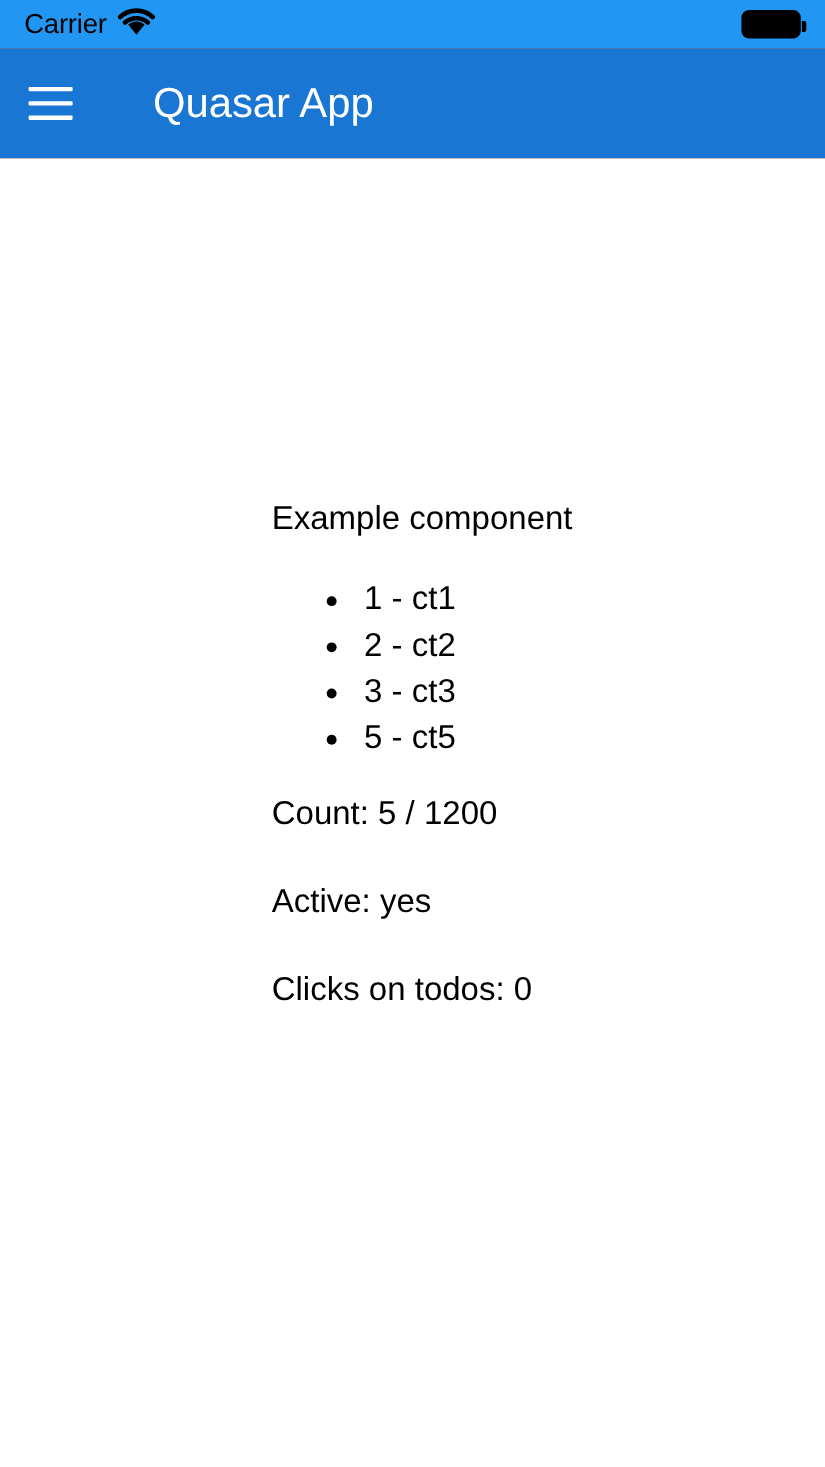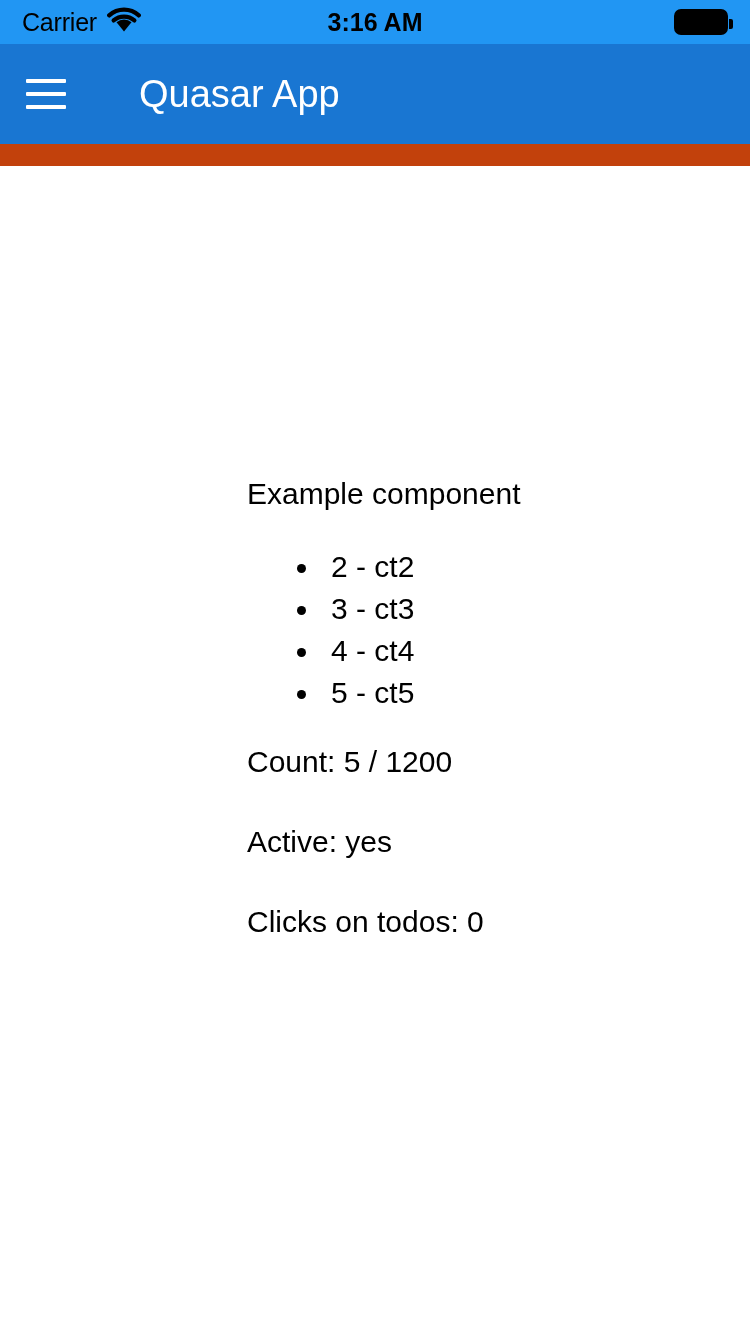--- a/index.html
+++ b/index.html
@@ -118,21 +118,20 @@
     font-size: 29px;
     font-weight: 400;
     color: #ffffff;
   }
 
   
   .page {
     flex: 1 1 auto;
     background: #ffffff;
     position: relative;
-    margin-top: 22px;
   }
   .content-wrap {
     position: absolute;
     top: 310px;
     left: 0;
     right: 0;
     padding-left: 247px;
     padding-right: 24px;
   }
   .example-title {
@@ -181,43 +180,42 @@
     <div class="status-left">
       <span class="carrier-label">Carrier</span>
       <span class="wifi-icon">
         <svg width="34" height="26" viewBox="0 0 34 26" aria-hidden="true">
           <path d="M17 24.5 L9.5 15.2 a12 12 0 0 1 15 0 Z" fill="#000"></path>
           <path d="M2.2 8.4 a22 22 0 0 1 29.6 0" stroke="#000" stroke-width="4.2" fill="none" stroke-linecap="round"></path>
           <path d="M6.6 13.4 a16 16 0 0 1 20.8 0" stroke="#000" stroke-width="4.2" fill="none" stroke-linecap="round"></path>
         </svg>
       </span>
     </div>
-    <div class="status-time">3:16 AM</div>
     <div class="status-right">
       <span class="battery"></span>
     </div>
   </div>
 
   <div class="toolbar">
     <button class="menu-btn">
       <span class="bar"></span>
       <span class="bar"></span>
       <span class="bar"></span>
     </button>
     <div class="app-title">Quasar App</div>
   </div>
 
   <div class="page">
     <div class="content-wrap">
       <div class="example-title">Example component</div>
 
       <ul class="todo-list">
+        <li>1 - ct1</li>
         <li>2 - ct2</li>
         <li>3 - ct3</li>
-        <li>4 - ct4</li>
         <li>5 - ct5</li>
       </ul>
 
       <div class="meta-line">Count: 5 / 1200</div>
       <div class="meta-line">Active: yes</div>
       <div class="meta-line">Clicks on todos: 0</div>
     </div>
   </div>
 
 </div>

